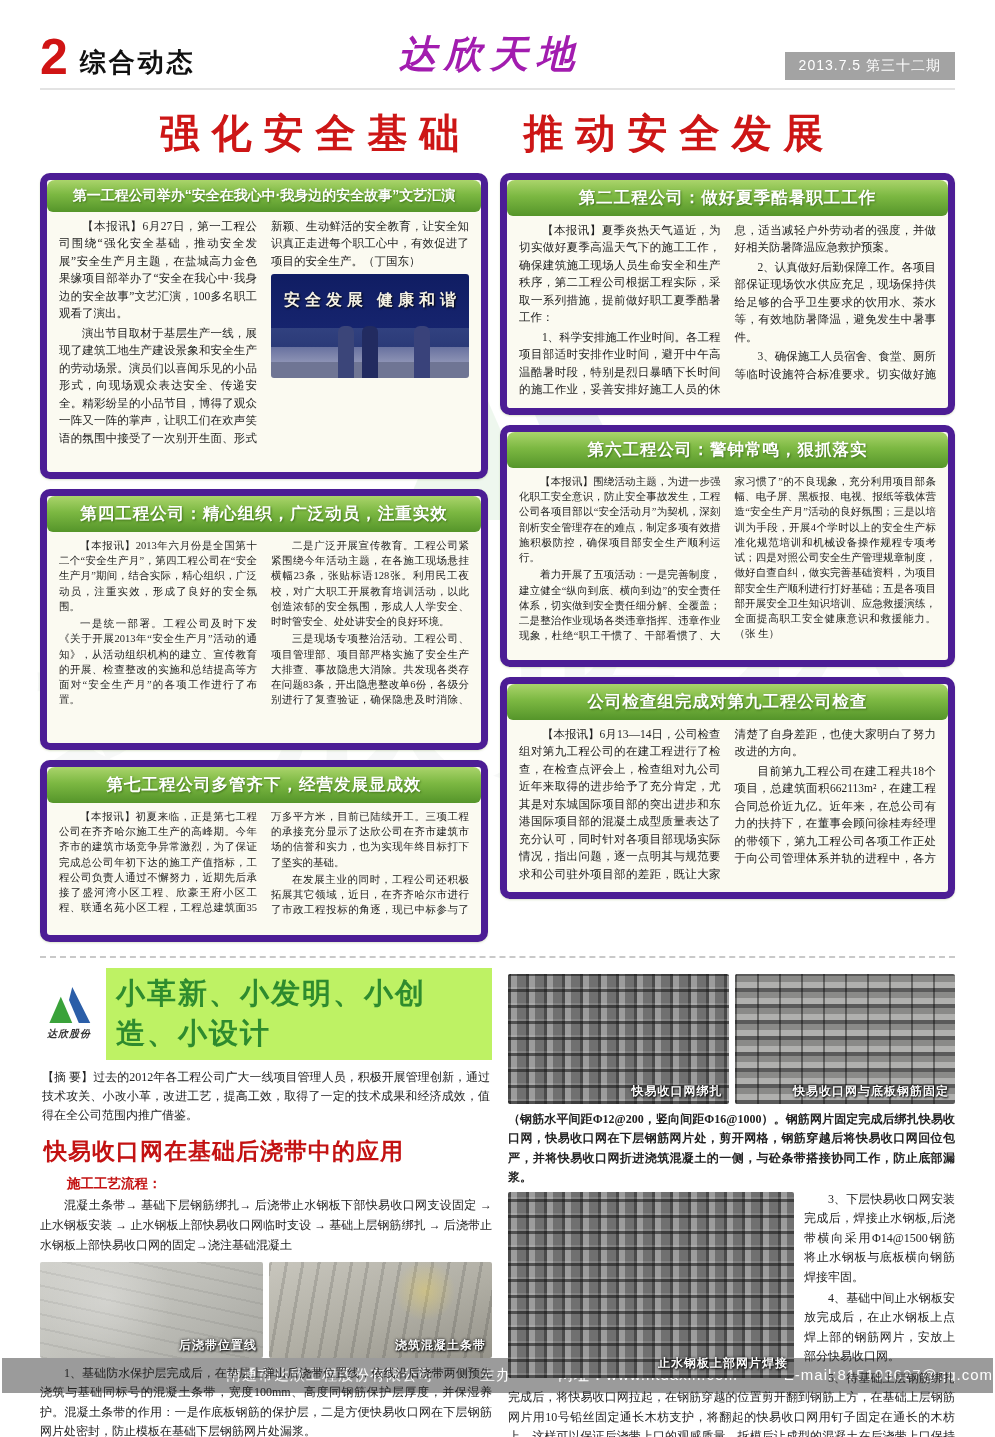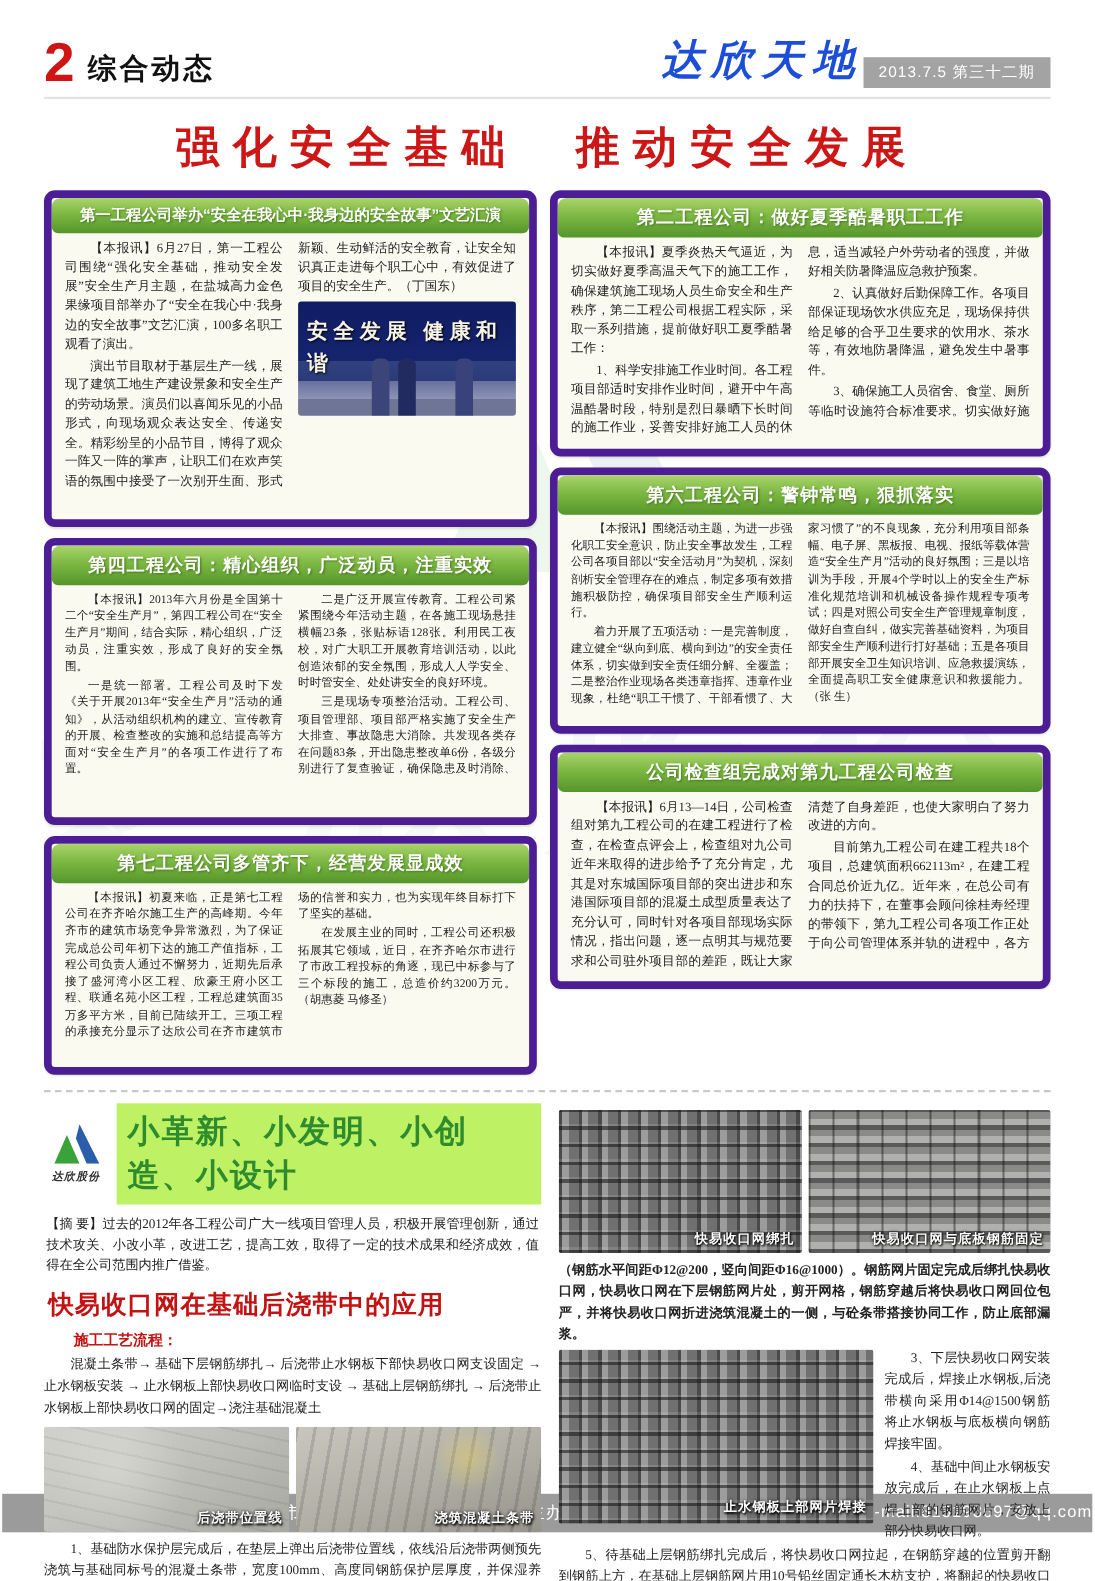--- a/index.html
+++ b/index.html
@@ -4,43 +4,43 @@
 <style>
   * { margin:0; padding:0; box-sizing:border-box; }
   html,body { background:#ffffff; }
   body { font-family:"Liberation Serif","DejaVu Serif",serif; }
   .page { position:relative; width:995px; height:1437px; background:#fff; overflow:hidden; padding:22px 40px 0 40px; }
 
   
   .hdr { display:flex; align-items:flex-end; border-bottom:2px solid #e3e3e3; padding-bottom:8px; height:68px; }
   .pagenum { font-family:"Liberation Sans",sans-serif; font-size:50px; font-weight:bold; color:#d01414; line-height:0.9; }
   .secname { font-family:"Liberation Sans",sans-serif; font-size:26px; font-weight:bold; color:#111; margin-left:12px; letter-spacing:3px; }
-  .masthead { flex:1; text-align:right; font-size:38px; font-weight:bold; font-style:italic; color:#1d4ed8; letter-spacing:8px; font-family:Liberation Serif, serif; }
+  .masthead { flex:1; text-align:center; font-size:38px; font-weight:bold; font-style:italic; color:#a21caf; letter-spacing:8px; font-family:Liberation Serif, serif; }
   .issue { background:#a3a3a3; color:#fff; font-family:"Liberation Sans",sans-serif; font-size:14px; padding:5px 14px; letter-spacing:1px; }
 
   
   .headline { text-align:center; margin:16px 0 12px; font-family:"Liberation Sans",sans-serif; font-weight:bold; color:#cd1616; font-size:40px; }
   .headline span { letter-spacing:12px; margin:0 26px; }
 
   
   .cols { display:flex; gap:12px; }
   .colL { width:448px; }
   .colR { flex:1; }
   .art { border:7px solid #4c1d95; border-radius:10px; background:#fbfaf1; margin-bottom:10px; overflow:hidden; box-shadow:0 1px 2px rgba(120,150,60,.25); }
   .art-banner { background:linear-gradient(180deg,#aad46b 0%,#7cb842 45%,#55952a 100%); color:#fff; font-family:"Liberation Sans",sans-serif; font-weight:bold; text-align:center; padding:7px 4px; font-size:16.5px; text-shadow:1px 1px 2px rgba(40,80,10,.6); border-radius:8px 8px 6px 6px; letter-spacing:1px; }
   .art-banner.small { font-size:14px; letter-spacing:0; }
   .art-body { padding:6px 12px 8px; column-count:2; column-gap:14px; column-fill:auto; font-size:11.5px; line-height:1.52; text-align:justify; color:#1d1d1d; }
   .art-body p { text-indent:2em; margin-bottom:2px; }
   .art-body.dense { font-size:10.5px; line-height:1.45; }
-  .h208{height:260px;} .h205{height:211px;} .h140{height:167px;}
+  .h208{height:260px;} .h205{height:211px;} .h140{height:132px;}
   .h186{height:192px;} .h166{height:172px;}
 
   .stagephoto { break-inside:avoid; position:relative; margin-top:4px; height:104px; border-radius:3px; overflow:hidden;
     background:linear-gradient(180deg,#101d63 0%,#16246e 52%,#31417f 52%,#2b3a78 70%,#68719f 70%,#8d93b5 85%,#6f7594 85%); }
-  .stagephoto .bannertext { position:absolute; top:14px; left:8px; right:8px; text-align:left; color:#f5f2e6; font-size:19px; font-weight:bold; letter-spacing:5px; text-shadow:1px 1px 2px #000; }
+  .stagephoto .bannertext { position:absolute; top:14px; left:8px; right:8px; text-align:right; color:#f5f2e6; font-size:16px; font-weight:bold; letter-spacing:5px; text-shadow:1px 1px 2px #000; }
   .stagephoto .fig { position:absolute; bottom:0; width:16px; height:52px; border-radius:6px 6px 0 0; background:#26306a; }
   .stagephoto .fig.f1{left:34%; background:#3b4579;} .stagephoto .fig.f2{left:46%; background:#222b60;} .stagephoto .fig.f3{left:72%; background:#39427a;}
 
   
   .sep { border-top:2px dashed #c9c9c9; margin:4px 0 10px; }
 
   
   .inno { display:flex; gap:16px; }
   .innoL { width:452px; }
   .innoR { flex:1; }
@@ -68,21 +68,21 @@
     background-color:#888; }
   .tex-concrete { background:
     radial-gradient(circle at 30% 40%, rgba(255,255,255,.25), transparent 40%),
     repeating-linear-gradient(12deg, rgba(0,0,0,.06) 0 2px, transparent 2px 14px),
     linear-gradient(145deg,#d2d2cd 0%,#bdbdb7 55%,#a8a8a2 100%); }
   .tex-concrete2 { background:
     radial-gradient(circle at 70% 30%, rgba(250,220,80,.35), transparent 18%),
     repeating-linear-gradient(100deg, rgba(0,0,0,.12) 0 3px, transparent 3px 16px),
     linear-gradient(160deg,#c8c6bd 0%,#b0aea4 55%,#96948b 100%); }
   .h128 { height:96px; } .h130 { height:130px; }
-  .float-photo { float:left; width:286px; height:158px; margin:2px 10px 4px 0; }
+  .float-photo { float:left; width:286px; height:186px; margin:2px 10px 4px 0; }
   .clear { clear:both; }
   .continued { text-align:right; font-size:12px; color:#222; margin-top:4px; padding-right:6px; }
 
   
   .footer { position:absolute; left:2px; right:2px; bottom:44px; background:#9b9b9b; color:#fff; display:flex; justify-content:flex-end; gap:46px; padding:8px 0; font-size:15px; font-family:"Liberation Sans",sans-serif; letter-spacing:1px; }
 
   
   .wm { position:absolute; left:0; right:0; top:560px; text-align:center; font-size:200px; font-weight:bold; color:rgba(140,150,160,.07); letter-spacing:30px; pointer-events:none; z-index:0; white-space:nowrap; }
   .wm-logo { position:absolute; top:300px; left:390px; opacity:.08; z-index:0; pointer-events:none; }
   .content-z { position:relative; z-index:1; }

